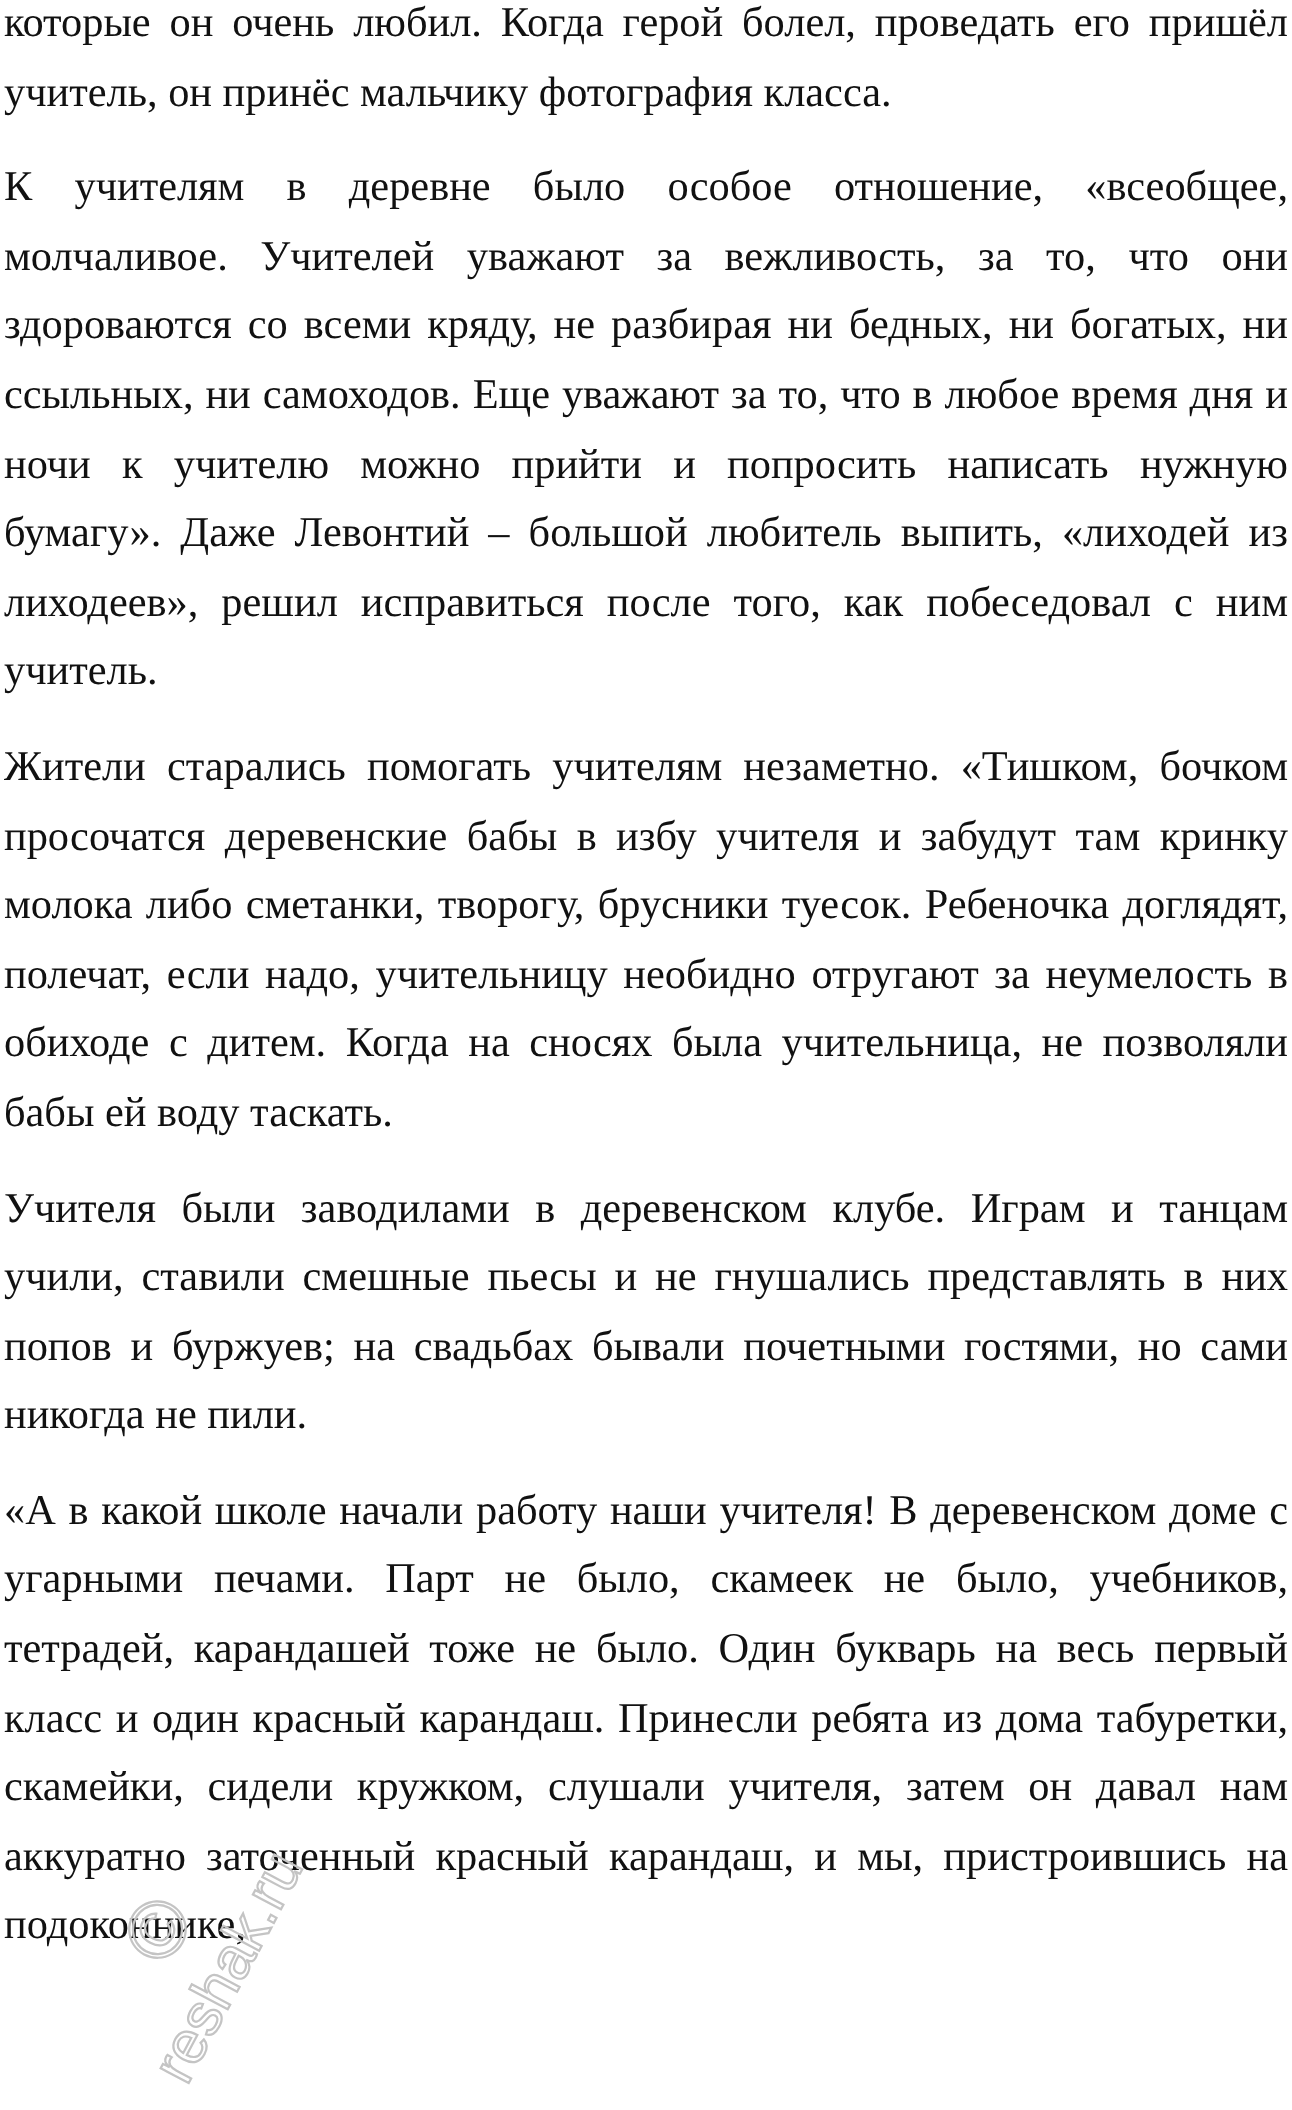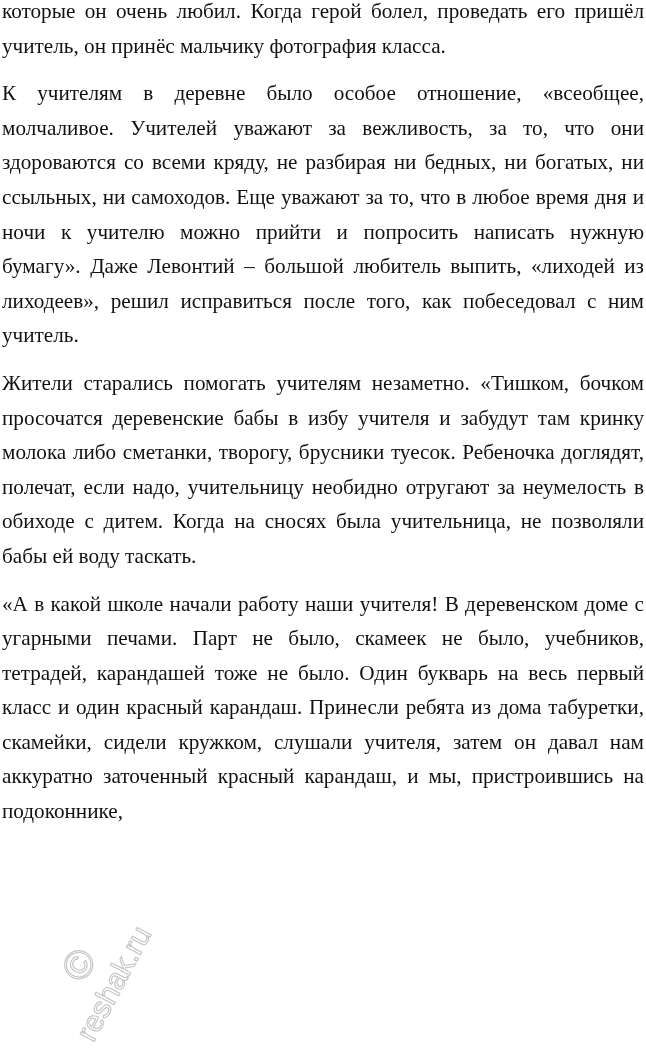--- a/index.html
+++ b/index.html
@@ -42,20 +42,21 @@
       height: 100%;
     }
   </style>
 </head>
 <body>
 
 <div class="page">
   <p class="para">которые он очень любил. Когда герой болел, проведать его пришёл учитель, он принёс мальчику фотография класса.</p>
   <p class="para">К учителям в деревне было особое отношение, «всеобщее, молчаливое. Учителей уважают за вежливость, за то, что они здороваются со всеми кряду, не разбирая ни бедных, ни богатых, ни ссыльных, ни самоходов. Еще уважают за то, что в любое время дня и ночи к учителю можно прийти и попросить написать нужную бумагу». Даже Левонтий – большой любитель выпить, «лиходей из лиходеев», решил исправиться после того, как побеседовал с ним учитель.</p>
   <p class="para">Жители старались помогать учителям незаметно. «Тишком, бочком просочатся деревенские бабы в избу учителя и забудут там кринку молока либо сметанки, творогу, брусники туесок. Ребеночка доглядят, полечат, если надо, учительницу необидно отругают за неумелость в обиходе с дитем. Когда на сносях была учительница, не позволяли бабы ей воду таскать.</p>
+  <p class="para">Учителя были заводилами в деревенском клубе. Играм и танцам учили, ставили смешные пьесы и не гнушались представлять в них попов и буржуев; на свадьбах бывали почетными гостями, но сами никогда не пили.</p>
   <p class="para">«А в какой школе начали работу наши учителя! В деревенском доме с угарными печами. Парт не было, скамеек не было, учебников, тетрадей, карандашей тоже не было. Один букварь на весь первый класс и один красный карандаш. Принесли ребята из дома табуретки, скамейки, сидели кружком, слушали учителя, затем он давал нам аккуратно заточенный красный карандаш, и мы, пристроившись на подоконнике,</p>
 </div>
 
 <div class="watermark">
   <svg viewBox="0 0 140 140" xmlns="http://www.w3.org/2000/svg">
     <g transform="rotate(-62 70 70)" fill="none" stroke="#c4c4c4" stroke-width="1.1">
       <text x="70" y="62" text-anchor="middle" font-family="Liberation Sans, sans-serif" font-size="40">©</text>
       <text x="70" y="98" text-anchor="middle" font-family="Liberation Sans, sans-serif" font-size="30">reshak.ru</text>
     </g>
   </svg>

